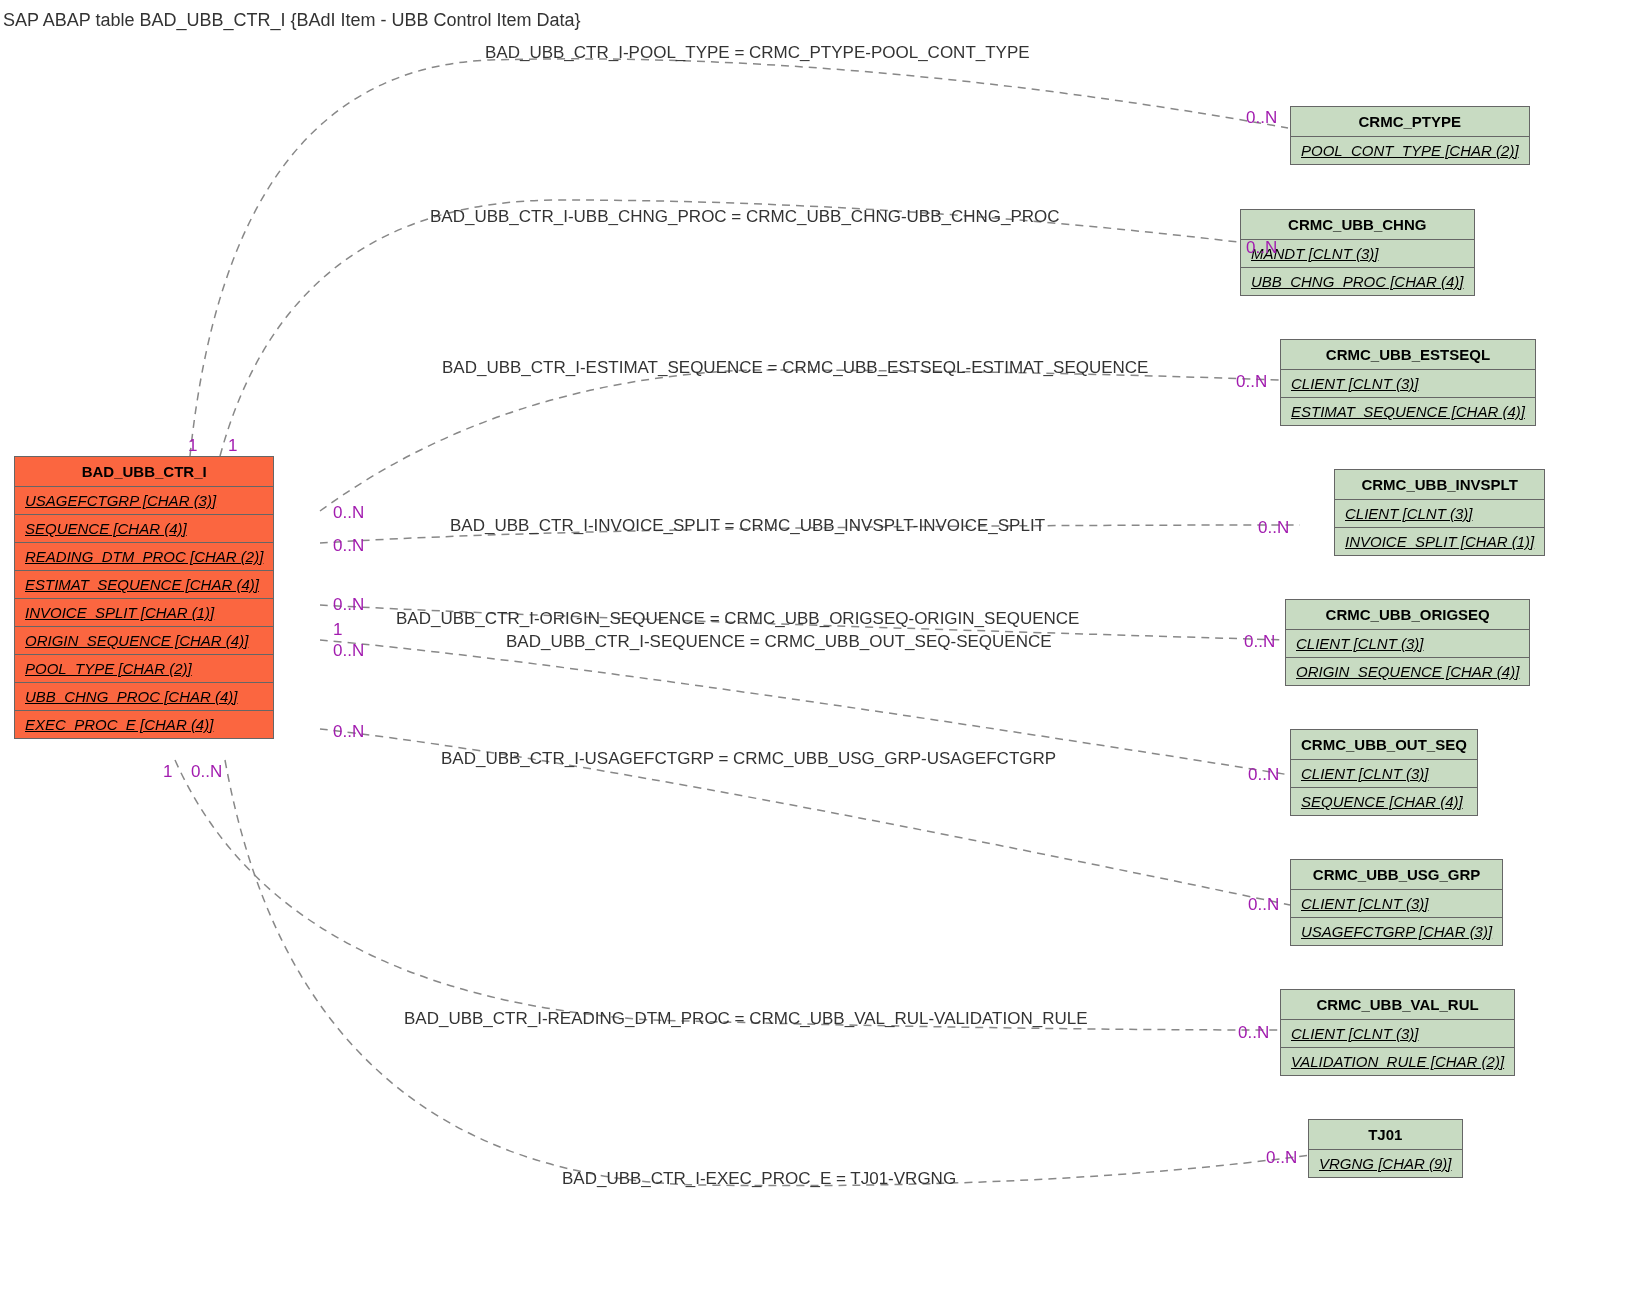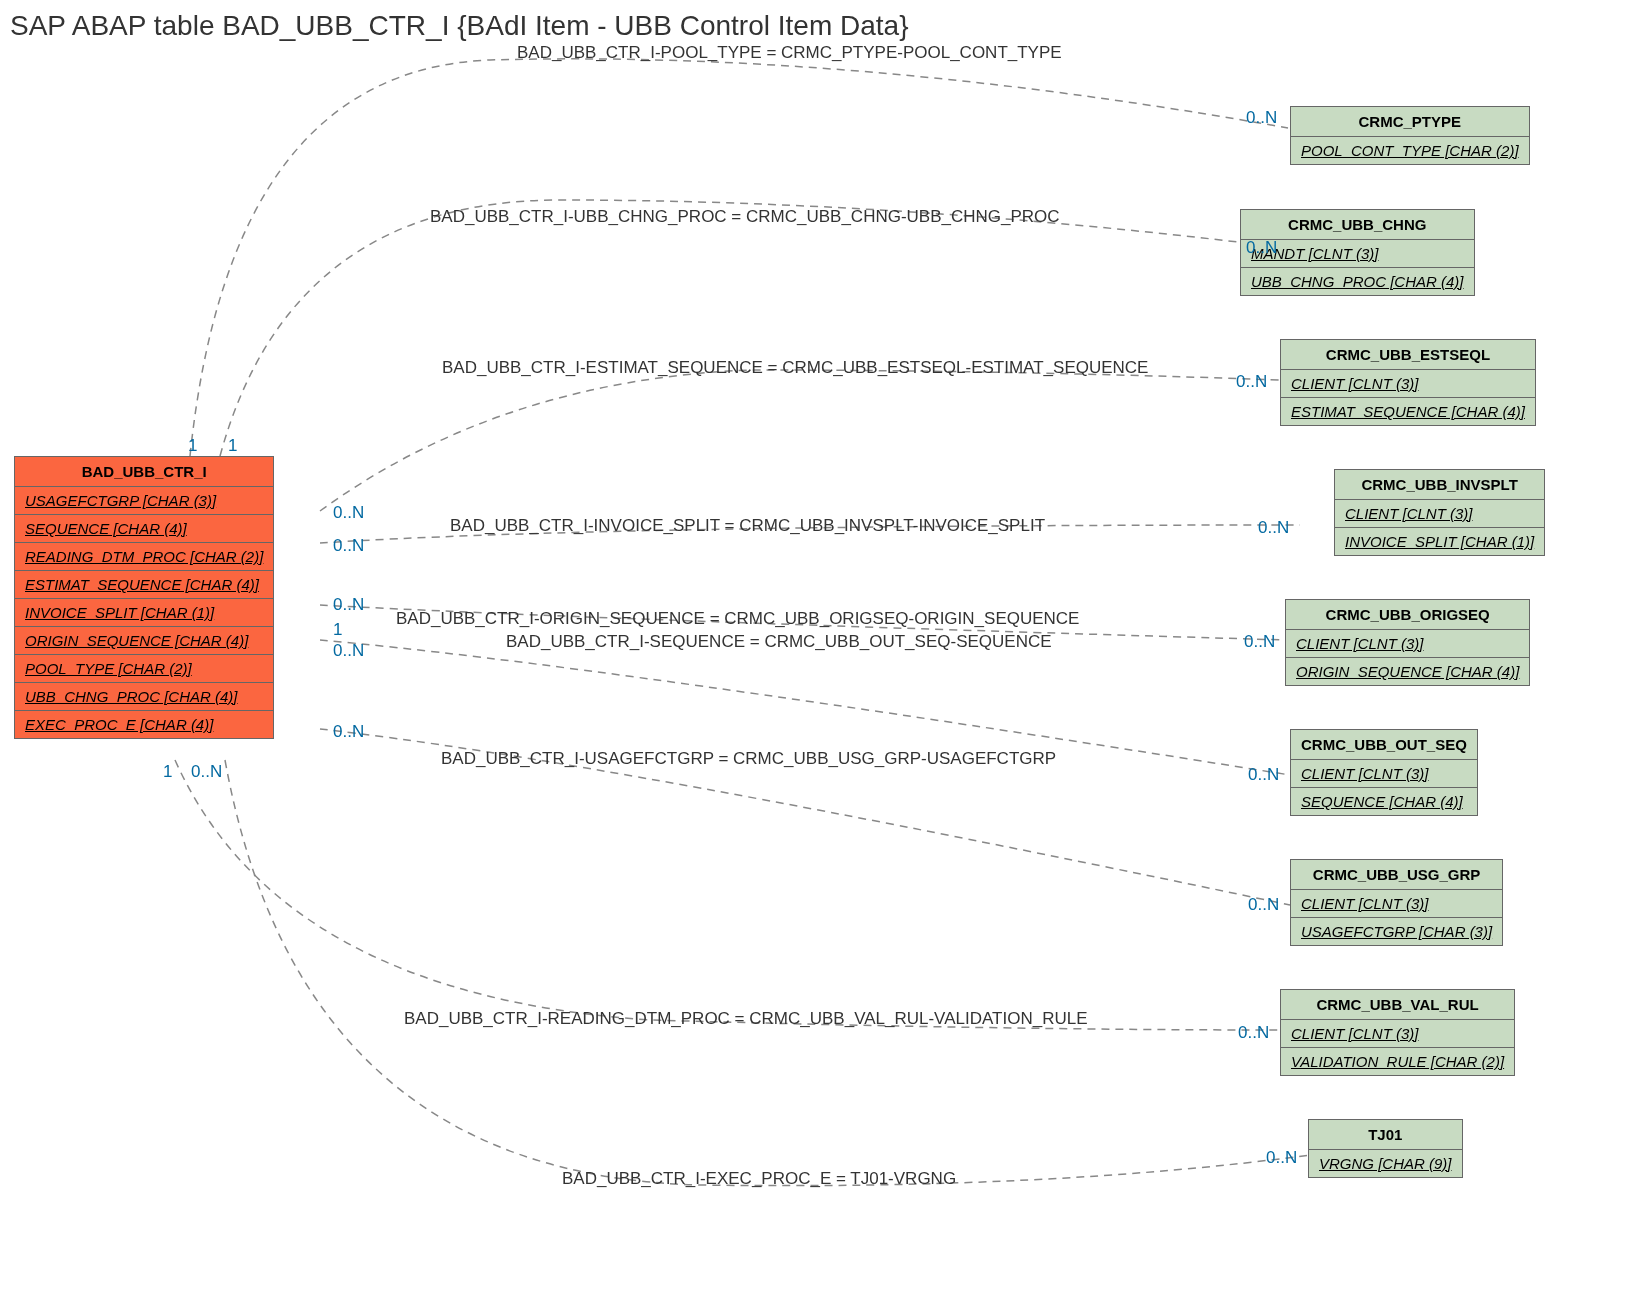--- a/index.html
+++ b/index.html
@@ -8,22 +8,22 @@
     font-family: Arial, sans-serif;
     background: #ffffff;
     width: 1637px;
     height: 1300px;
     position: relative;
     overflow: hidden;
   }
   .title {
     position: absolute;
     top: 10px;
-    left: 10px;
-    font-size: 28px;
+    left: 3px;
+    font-size: 18px;
     color: #333;
   }
   .entity-table {
     position: absolute;
     border: 1px solid #666;
     border-collapse: collapse;
     font-size: 15px;
   }
   .entity-table th {
     border: 1px solid #666;
@@ -43,21 +43,21 @@
   .ref-table td { background: #c8dbc2; }
   .rel-label {
     position: absolute;
     font-size: 17px;
     color: #333;
     white-space: nowrap;
   }
   .card-label {
     position: absolute;
     font-size: 17px;
-    color: #0369a1;
+    color: #a21caf;
   }
   svg {
     position: absolute;
     top: 0;
     left: 0;
     width: 1637px;
     height: 1300px;
     pointer-events: none;
   }
   path {
@@ -241,21 +241,21 @@
   <tbody>
       <tr>
         <th>TJ01</th>
       </tr>
   <tr>
         <td>VRGNG [CHAR (9)]</td>
       </tr>
 </tbody>
   </table>
 
-<div class="rel-label" style="left:485px; top:43px;margin-left:32px;">BAD_UBB_CTR_I-POOL_TYPE = CRMC_PTYPE-POOL_CONT_TYPE</div>
+<div class="rel-label" style="left:485px; top:43px;">BAD_UBB_CTR_I-POOL_TYPE = CRMC_PTYPE-POOL_CONT_TYPE</div>
 <div class="rel-label" style="left:430px; top:191px;margin-top:16px;">BAD_UBB_CTR_I-UBB_CHNG_PROC = CRMC_UBB_CHNG-UBB_CHNG_PROC</div>
 <div class="rel-label" style="left:442px; top:358px;">BAD_UBB_CTR_I-ESTIMAT_SEQUENCE = CRMC_UBB_ESTSEQL-ESTIMAT_SEQUENCE</div>
 <div class="rel-label" style="left:450px; top:516px;">BAD_UBB_CTR_I-INVOICE_SPLIT = CRMC_UBB_INVSPLT-INVOICE_SPLIT</div>
 <div class="rel-label" style="left:396px; top:609px;">BAD_UBB_CTR_I-ORIGIN_SEQUENCE = CRMC_UBB_ORIGSEQ-ORIGIN_SEQUENCE</div>
 <div class="rel-label" style="left:506px; top:632px;">BAD_UBB_CTR_I-SEQUENCE = CRMC_UBB_OUT_SEQ-SEQUENCE</div>
 <div class="rel-label" style="left:441px; top:749px;">BAD_UBB_CTR_I-USAGEFCTGRP = CRMC_UBB_USG_GRP-USAGEFCTGRP</div>
 <div class="rel-label" style="left:404px; top:1009px;">BAD_UBB_CTR_I-READING_DTM_PROC = CRMC_UBB_VAL_RUL-VALIDATION_RULE</div>
 <div class="rel-label" style="left:562px; top:1169px;">BAD_UBB_CTR_I-EXEC_PROC_E = TJ01-VRGNG</div>
 
 <div class="card-label" style="left:188px; top:436px;">1</div>

